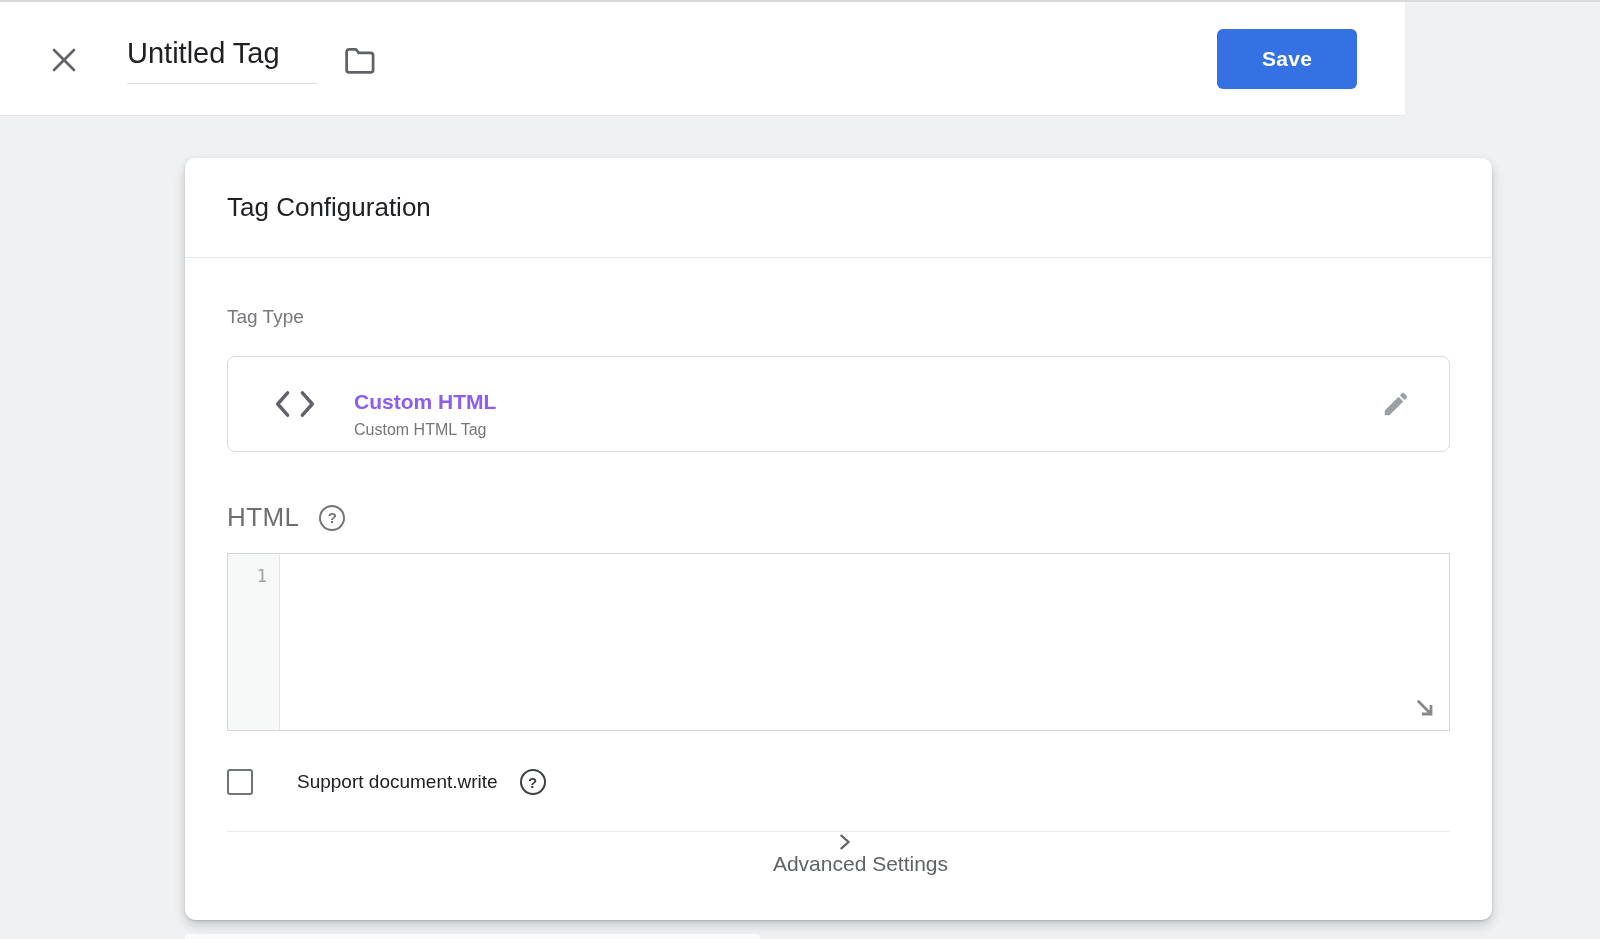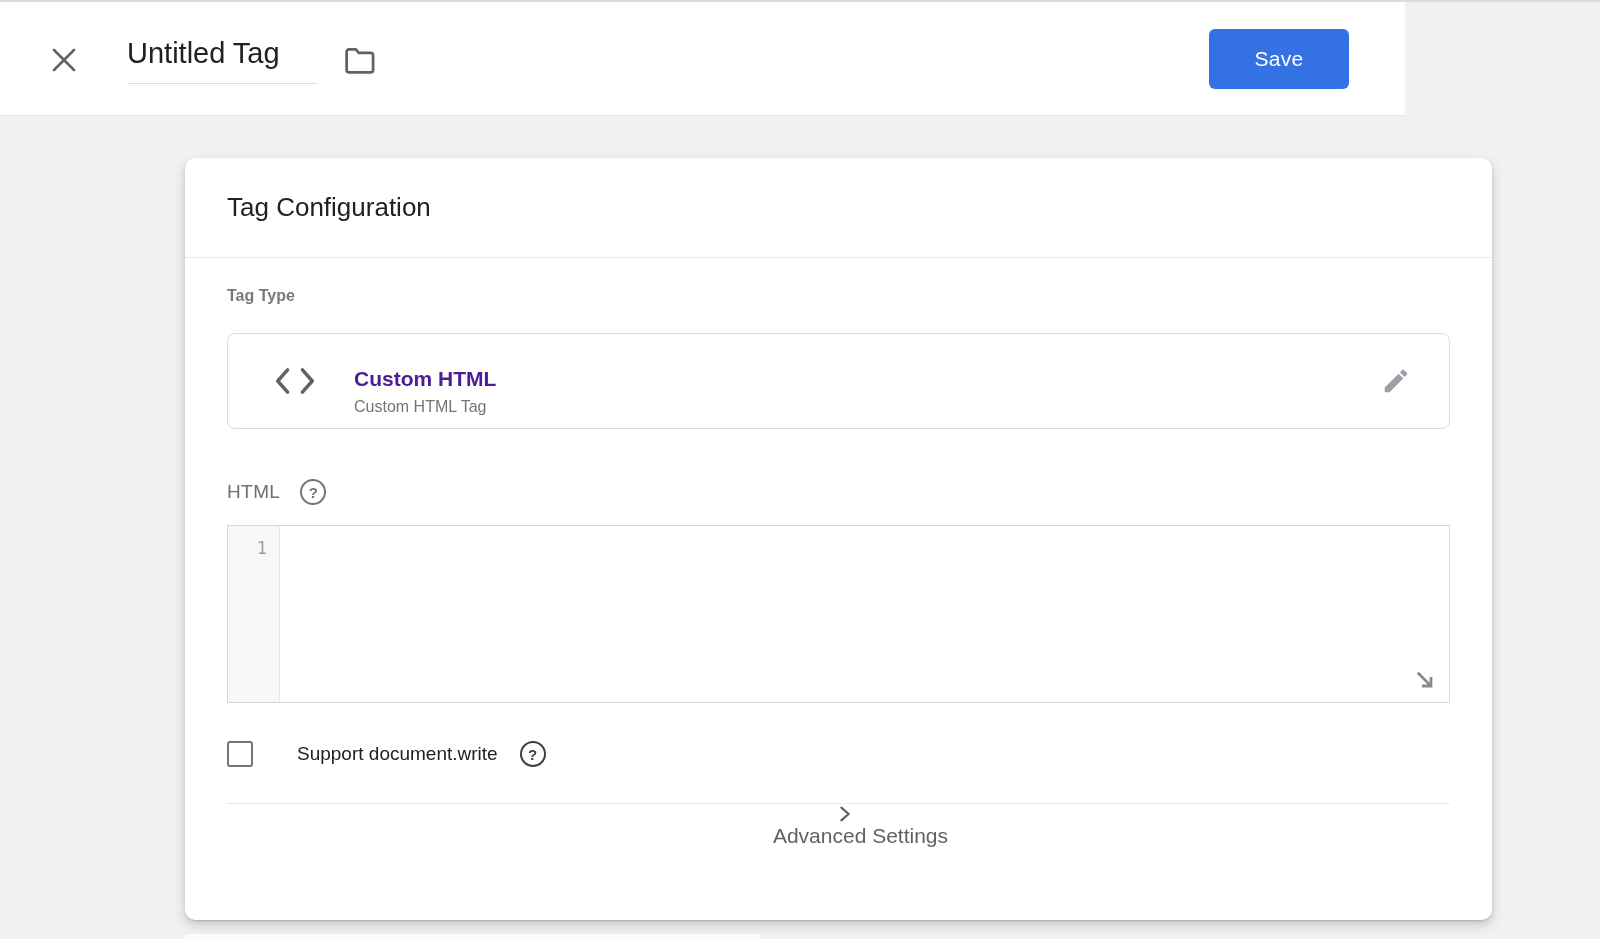--- a/index.html
+++ b/index.html
@@ -23,55 +23,55 @@
   .tag-name {
     position:absolute; left:127px; top:36px; min-width:190px;
     font-size:29px; color:#202124; padding-bottom:13px;
     border-bottom:1px solid #dcdee1; line-height:1.1; cursor:text;
   }
   .folder-btn {
     position:absolute; left:340px; top:40px; width:40px; height:38px;
     display:flex; align-items:center; justify-content:center; cursor:pointer;
   }
   .save-btn {
-    position:absolute; right:56px; top:27px; min-width:140px; height:60px;
+    position:absolute; right:48px; top:27px; min-width:140px; height:60px;
     background:#3472e4; color:#ffffff; border:none; border-radius:6px;
-    font-size:21px; font-weight:400; font-family:inherit;
+    font-size:21px; font-weight:700; font-family:inherit;
     display:flex; align-items:center; justify-content:center; cursor:pointer;
     letter-spacing:0.3px;
   }
   
   .card {
     position:absolute; left:185px; top:158px; width:1307px; height:762px;
     background:#ffffff; border-radius:10px;
     box-shadow:0 1px 2px rgba(0,0,0,0.16), 0 5px 12px rgba(0,0,0,0.18);
   }
   .card-header {
     height:100px; display:flex; align-items:center; padding:0 42px;
     border-bottom:1px solid #e7e9eb;
     text-align:right;
   }
   .card-title { font-size:26px; color:#202124; font-weight:400; }
   .card-body { padding:0 42px; }
 
-  .field-label { margin-top:29px; font-size:16px; color:#77797c;font-weight:bold; }
+  .field-label { margin-top:48px; font-size:19px; color:#77797c; }
 
   .tag-type-box {
     margin-top:28px; height:96px; border:1px solid #dadce0; border-radius:8px;
     display:flex; align-items:center; padding:0 36px 0 46px; cursor:pointer;
     background:#ffffff;
   }
   .code-icon { width:42px; height:30px; flex:none; }
   .tag-type-text { margin-left:38px; display:flex; flex-direction:column; gap:7px; }
-  .tag-type-name { font-size:21px; font-weight:600; color:#4c1d95;margin-top:20px; }
+  .tag-type-name { font-size:21px; font-weight:600; color:#8b5cf6;margin-top:20px; }
   .tag-type-desc { font-size:16px; color:#757575; }
   .edit-btn { margin-left:auto; width:34px; height:34px; display:flex; align-items:center; justify-content:center; cursor:pointer; }
 
   .html-row { margin-top:50px; display:flex; align-items:center; }
-  .html-label { font-size:19px; color:#6d7073; letter-spacing:0.4px; }
+  .html-label { font-size:26px; color:#6d7073; letter-spacing:0.4px; }
   .help-circle {
     width:26px; height:26px; border:2px solid #757575; border-radius:50%;
     display:inline-flex; align-items:center; justify-content:center;
     font-size:15px; font-weight:700; color:#757575; cursor:pointer; flex:none;
   }
   .help-circle.dark { border-color:#3c4043; color:#3c4043; }
   .html-row .help-circle { margin-left:20px; }
 
   .editor {
     margin-top:20px; height:178px; border:1px solid #d5d7da; background:#ffffff;

